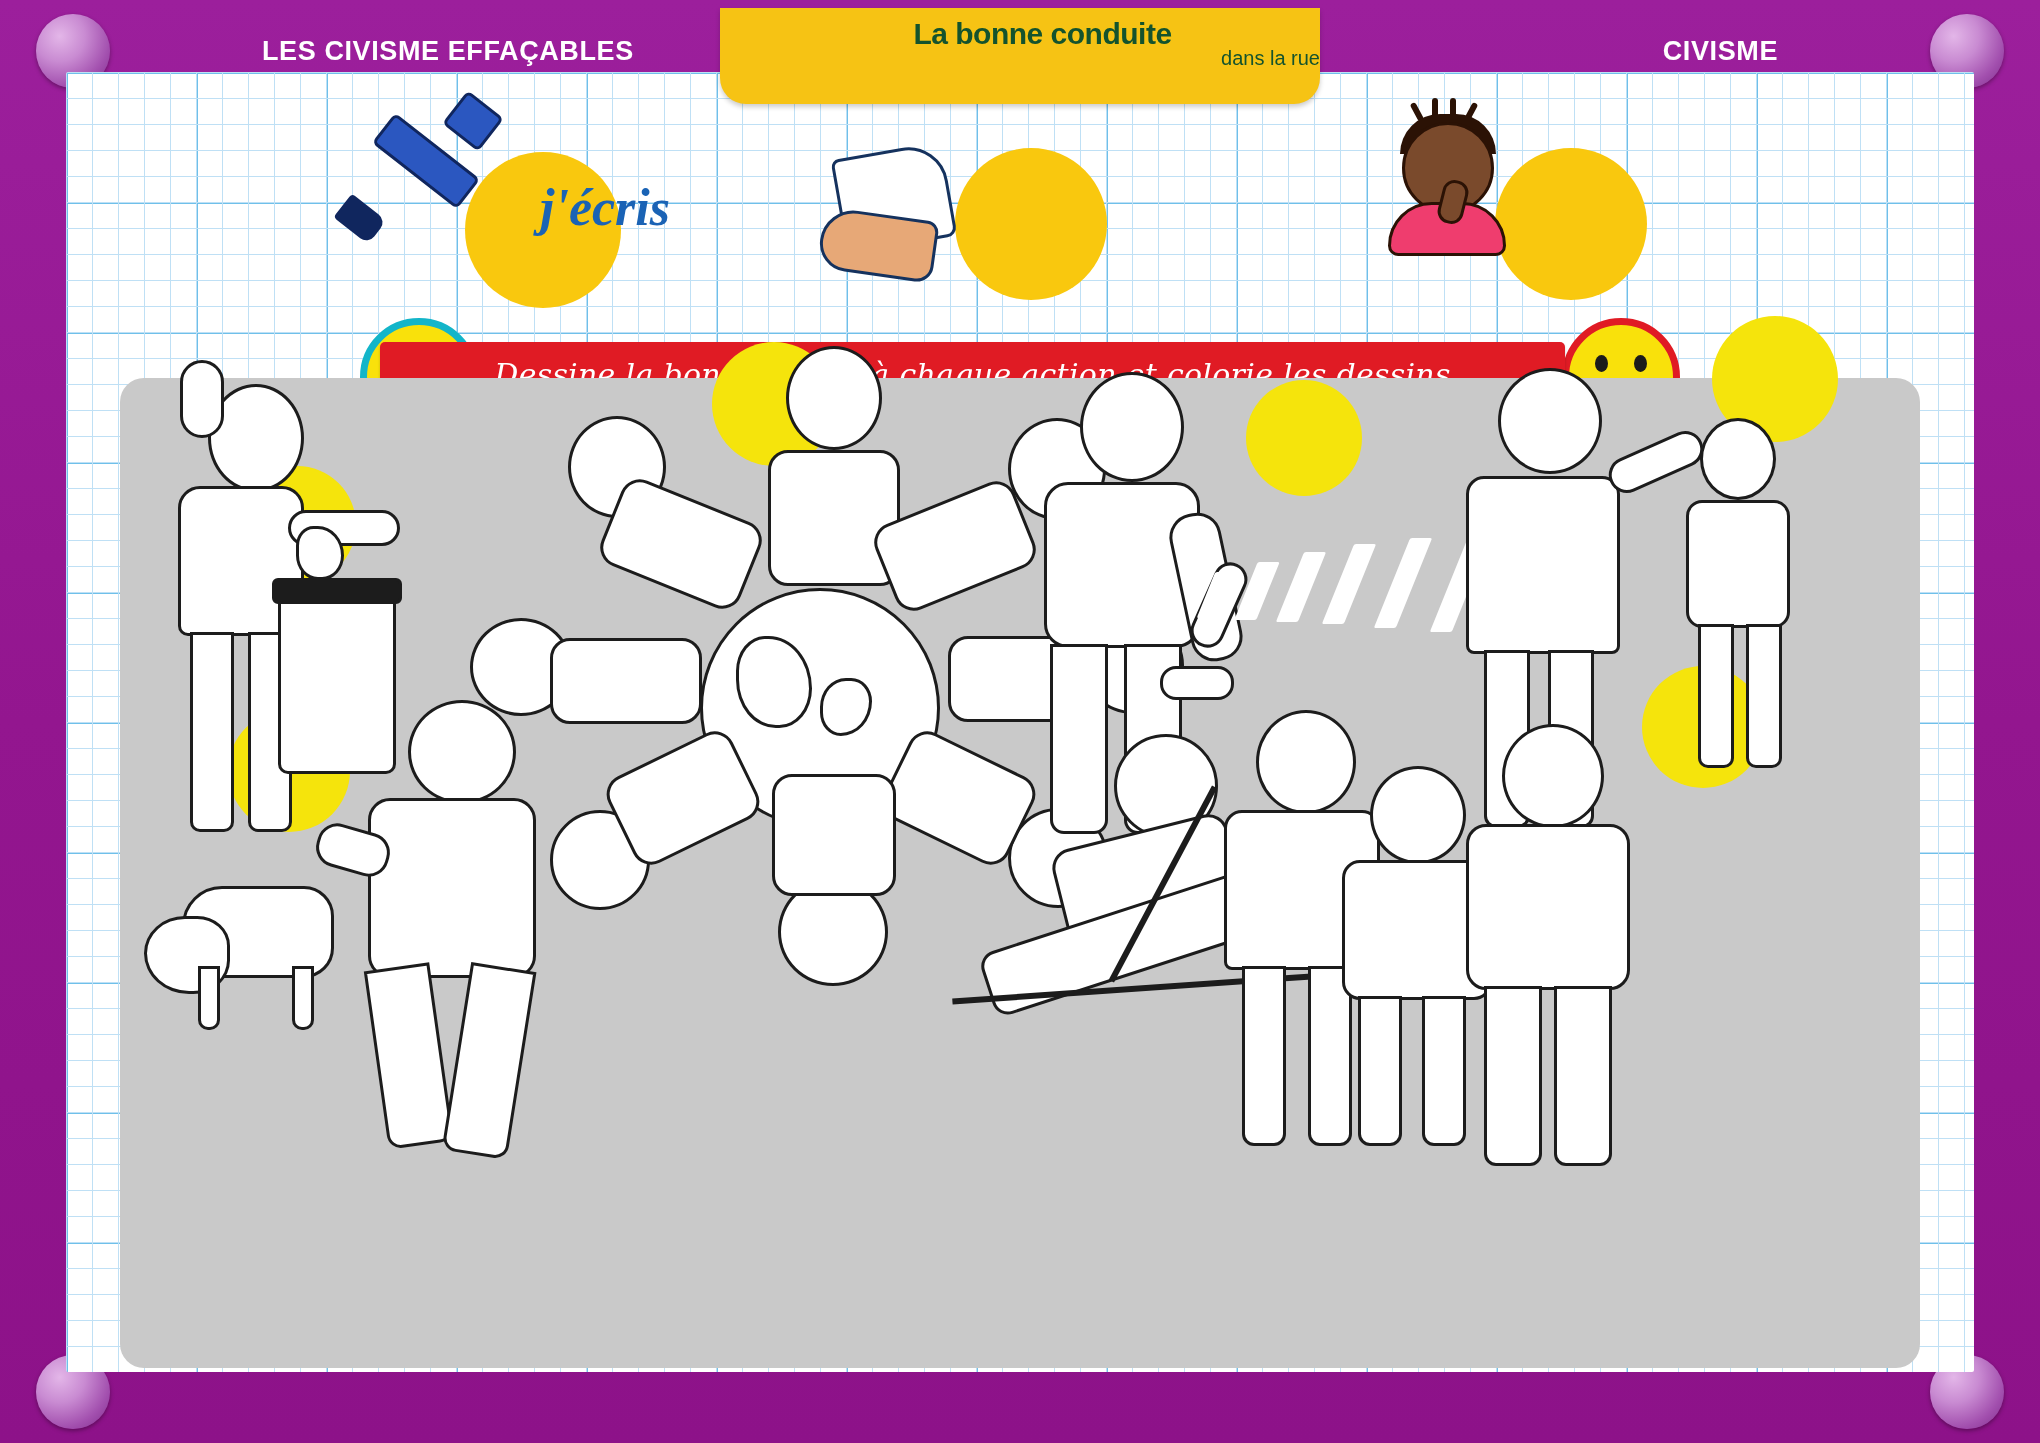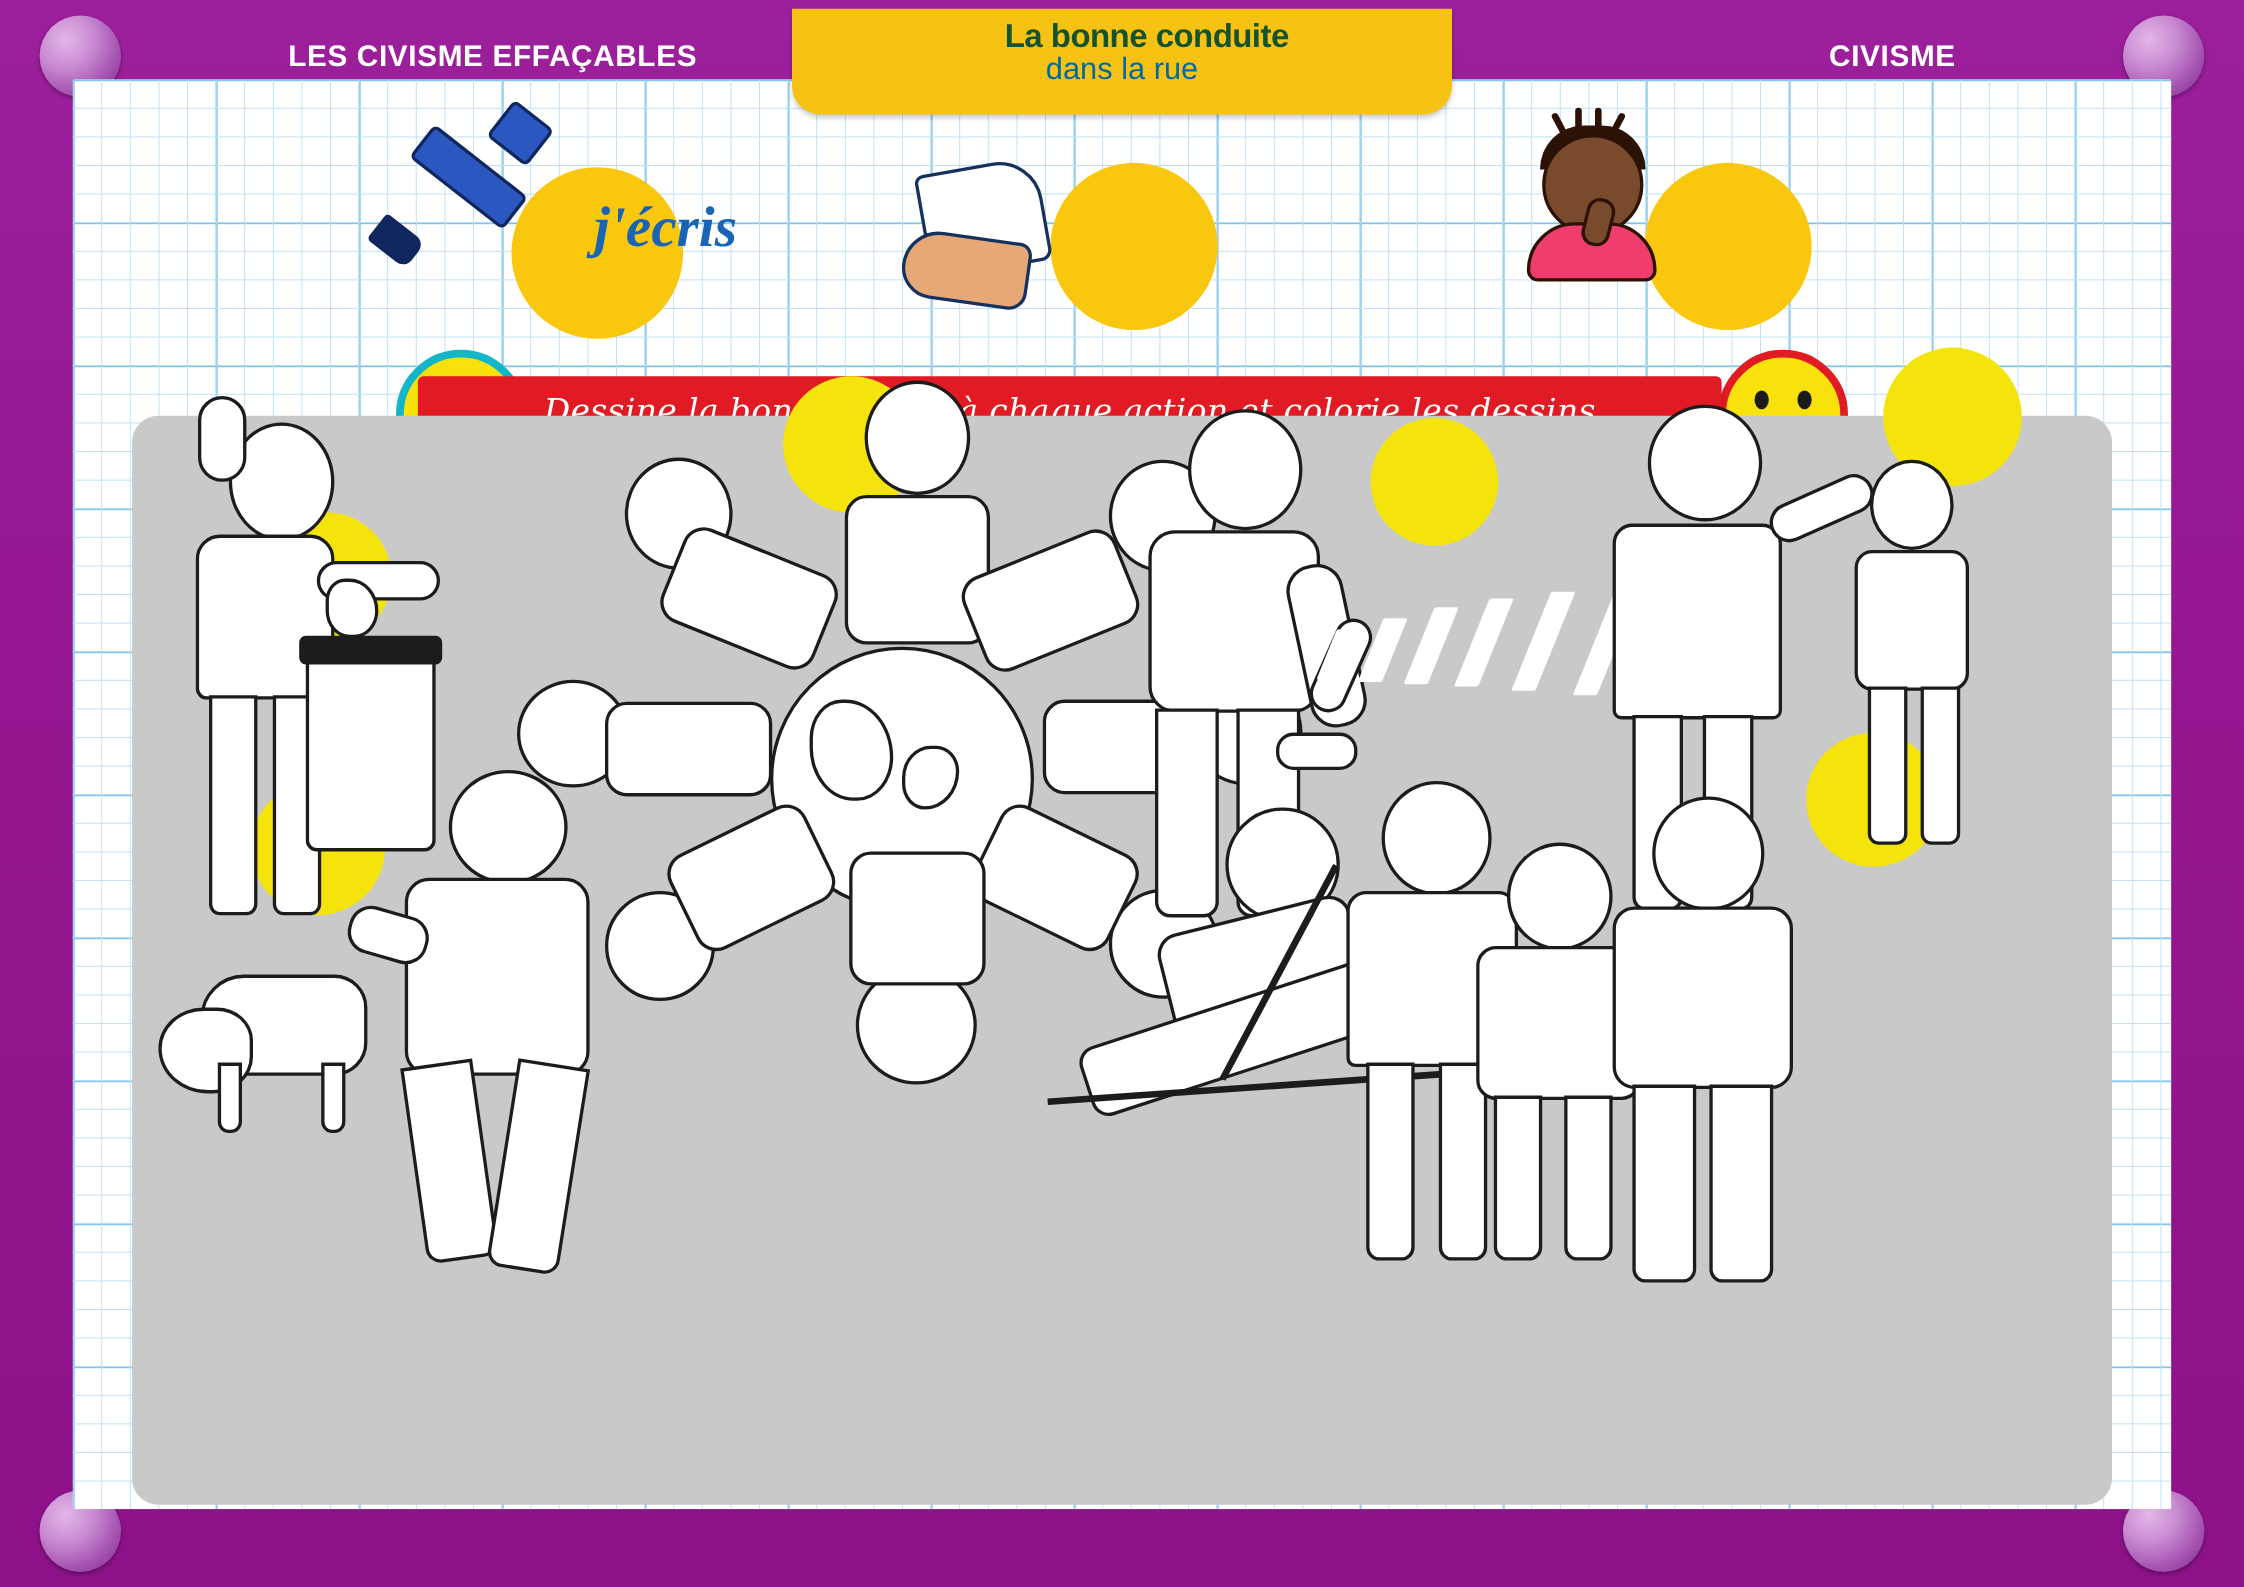--- a/index.html
+++ b/index.html
@@ -64,21 +64,21 @@
     background: #f6c314;
     border-radius: 0 0 26px 26px;
     text-align: center;
     box-shadow: 0 3px 5px rgba(0,0,0,.2);
   }
   #title-pill .t1 {
     display:block; font-size: 30px; font-weight: bold; color:#14532d;
     line-height: 1.18; padding-top: 8px; letter-spacing: -.5px; padding-left: 45px;
   }
   #title-pill .t2 {
-    display:block; font-size: 28px; color:#0369a1; margin-top: -4px;
+    display:block; font-size: 20px; color:#14532d; margin-top: -4px; text-align: right;
   }
 
   
   .dot-yellow {
     position: absolute; border-radius: 50%; background: #f9c80e;
   }
   .script {
     position: absolute;
     font-family: Liberation Serif, serif;
     font-style: italic; font-weight: bold;

